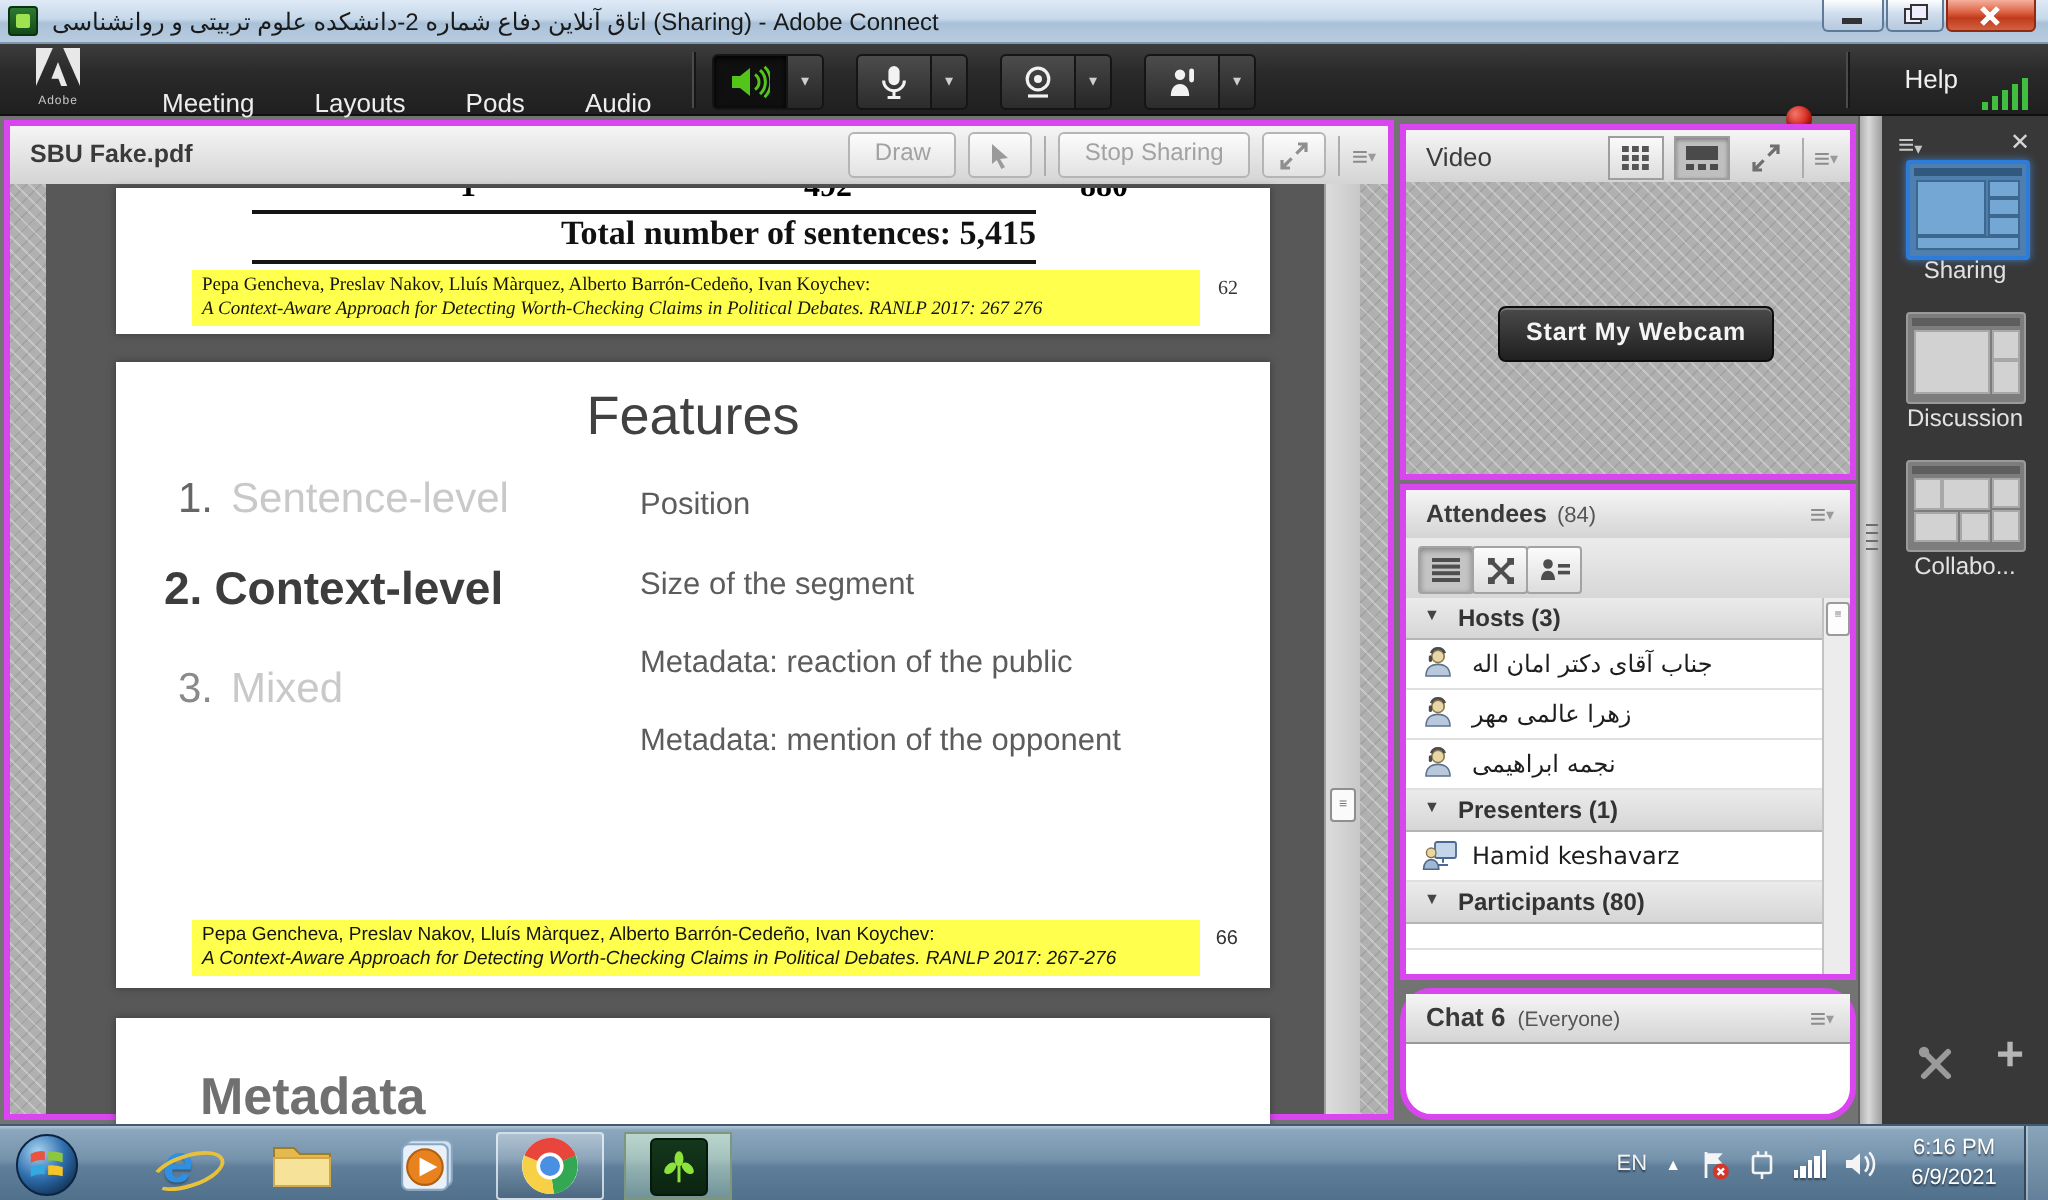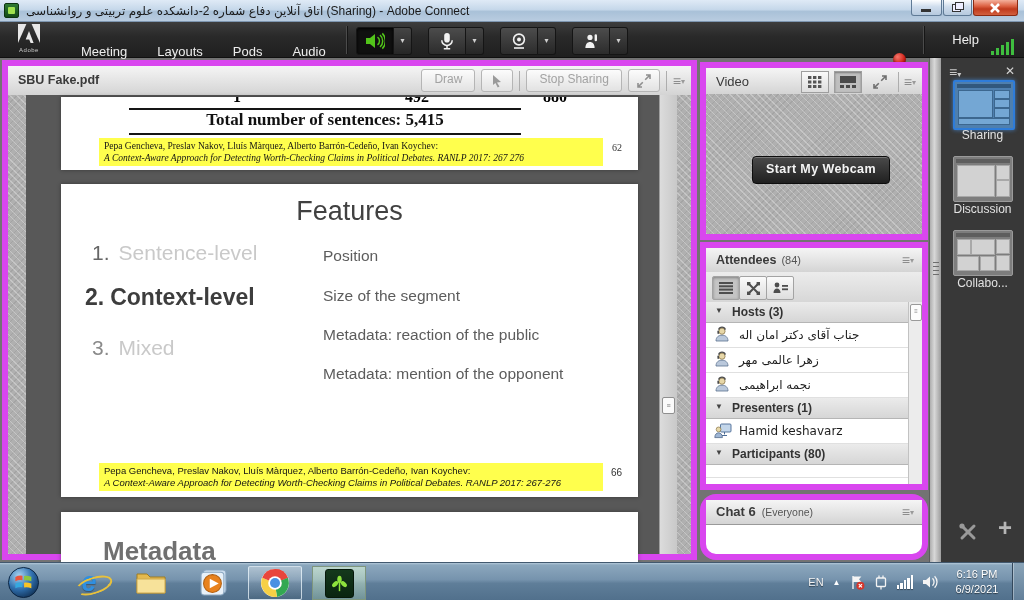--- a/index.html
+++ b/index.html
@@ -39,21 +39,21 @@
   .avbtn.on{background:#101010;box-shadow:inset 0 1px 3px #000;}
   .avcaret{width:17px;height:26px;border:1px solid #151515;border-left:none;border-radius:0 3px 3px 0;
     background:linear-gradient(#454545,#262626);color:#cfcfcf;font-size:8px;text-align:center;line-height:26px;}
   #record-dot{right:118px;top:31px;width:13px;height:13px;border-radius:50%;
     background:radial-gradient(circle at 35% 30%,#f4766b,#d21f14 60%,#8e0f07);box-shadow:inset 0 -2px 3px rgba(0,0,0,.4);}
   #help-label{right:45px;top:0;height:52px;line-height:36px;font-size:13px;color:#f0f0f0;}
   #conn-signal{right:10px;top:17px;display:flex;align-items:flex-end;gap:2px;}
   #conn-signal b{width:3px;background:#3fbe3f;display:block;}
 
   
-  .pod{position:absolute;background:#fff;border:6px solid #d946ef;box-sizing:border-box;}
+  .pod{position:absolute;background:#fff;border:3px solid #d946ef;box-sizing:border-box;}
   .pod-h{position:absolute;left:0;top:0;right:0;background:linear-gradient(#f5f5f5,#d4d4d4);border-bottom:1px solid #999;}
   .pod-t{position:absolute;left:10px;font-weight:bold;font-size:12.5px;color:#3a3a3a;white-space:nowrap;}
   .pmenu{position:absolute;right:8px;color:#8c8c8c;font-size:14px;line-height:1;}
   .pmenu small{font-size:8px;vertical-align:2px;color:#9a9a9a;}
   .hatch{background-color:#b0b0b0;background-image:
     repeating-linear-gradient(45deg,rgba(255,255,255,.28) 0 1px,transparent 1px 5px),
     repeating-linear-gradient(-45deg,rgba(0,0,0,.07) 0 1px,transparent 1px 5px);}
 
   
   #share-pod{left:2px;top:60px;width:695px;height:500px;background:#585858;}
@@ -71,21 +71,21 @@
   #share-scroll{right:14px;top:0;bottom:0;width:18px;background:linear-gradient(90deg,#dcdcdc,#c8c8c8);border-left:1px solid #9f9f9f;}
   #share-thumb{left:2px;top:302px;width:13px;height:17px;background:#fafafa;border:1px solid #8f8f8f;border-radius:2px;
     color:#777;font-size:7px;line-height:15px;text-align:center;}
   .page{position:absolute;left:53px;width:577px;background:#fff;overflow:hidden;box-shadow:0 0 4px rgba(0,0,0,.35);}
   #page1{top:2px;height:73px;}
   #page2{top:89px;height:313px;}
   #page3{top:417px;height:55px;}
   .serif{font-family:"Liberation Serif","DejaVu Serif",serif;}
   .t-num{position:absolute;top:-9px;font-weight:bold;font-size:16px;}
   .t-line{position:absolute;left:68px;width:392px;border-top:2px solid #151515;}
-  #t-total{position:absolute;left:68px;top:13px;width:392px;text-align:center;font-weight:bold;font-size:17px;color:#111;}
+  #t-total{position:absolute;left:68px;top:13px;width:392px;text-align:right;font-weight:bold;font-size:17px;color:#111;}
   .cite{position:absolute;left:38px;width:494px;background:#ffff4d;padding:2px 5px;font-size:9.5px;line-height:12px;color:#141414;}
   .cite .l2{font-style:italic;}
   .pgnum{position:absolute;right:16px;font-size:10px;color:#333;}
   #f-title{position:absolute;left:0;top:12px;width:100%;text-align:center;font-size:27px;color:#414141;}
   .f-item{position:absolute;left:31px;white-space:nowrap;}
   .f-item .no{color:#666;font-size:21px;}
   .f-item .lb{color:#c9c9c9;font-size:21px;margin-left:9px;}
   #f-item2{left:24px;}
   #f-item2 .no{color:#3d3d3d;font-size:23px;font-weight:bold;}
   #f-item2 .lb{color:#3d3d3d;font-size:23px;font-weight:bold;margin-left:6px;}

